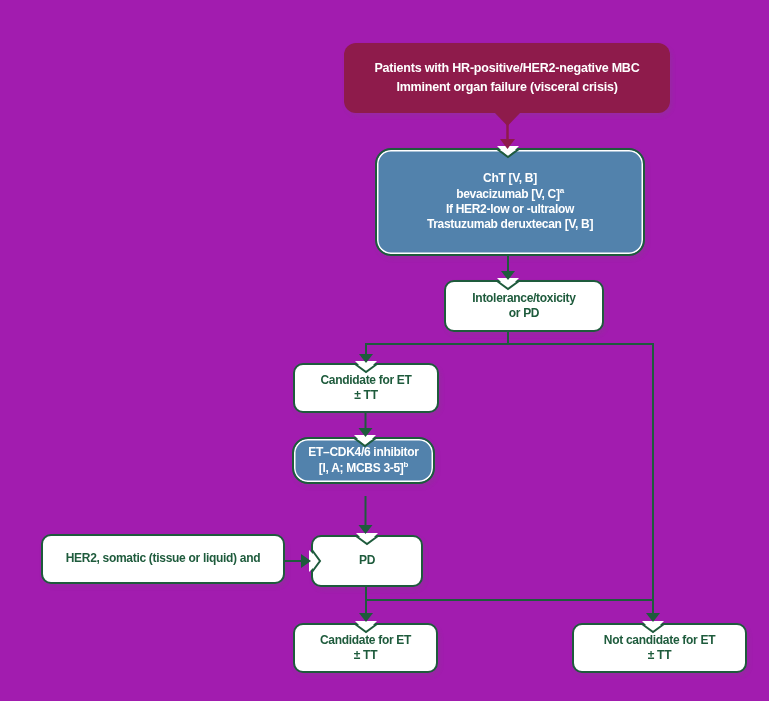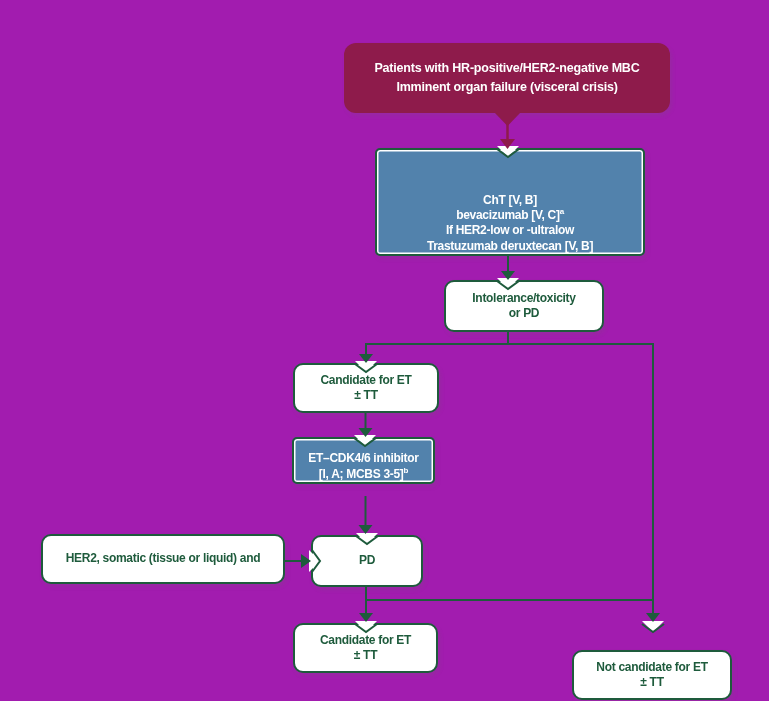--- a/index.html
+++ b/index.html
@@ -16,23 +16,22 @@
     position:absolute;display:flex;flex-direction:column;align-items:center;
     justify-content:center;text-align:center;letter-spacing:-0.3px;box-sizing:border-box;
   }
   .node .ln{white-space:nowrap;line-height:1.28;}
   .white-node{
     background:#fff;border:2px solid var(--green);color:var(--green);
     font-size:12px;border-radius:10px;box-shadow:2px 3px 4px rgba(100,100,100,0.16);
   }
   .blue-node{
     background:var(--blue);border:2px solid var(--green);color:#fff;
-    font-size:12px;border-radius:5px;
+    font-size:12px;border-radius:16px;
     box-shadow:inset 0 0 0 1.5px #fff, 2px 3px 4px rgba(100,100,100,0.16);
-    justify-content:flex-end;
   }
   .maroon-node{
     background:var(--maroon);color:#fff;font-size:12.5px;border-radius:12px;
     box-shadow:2px 3px 4px rgba(100,100,100,0.16);letter-spacing:-0.2px;
   }
   .maroon-node .ln{line-height:1.5;}
   sup{font-size:8px;line-height:0;}
   svg.overlay{position:absolute;left:0;top:0;z-index:3;pointer-events:none;}
   .node{z-index:2;}
 </style>
@@ -74,21 +73,21 @@
 
   <div class="node white-node" style="left:311px;top:535px;width:112px;height:52px;">
     <div class="ln">PD</div>
   </div>
 
   <div class="node white-node" style="left:293px;top:623px;width:145px;height:50px;">
     <div class="ln">Candidate for ET</div>
     <div class="ln">± TT</div>
   </div>
 
-  <div class="node white-node" style="left:572px;top:650px;width:160px;height:50px;">
+  <div class="node white-node" style="left:572px;top:623px;width:175px;height:50px;">
     <div class="ln">Not candidate for ET</div>
     <div class="ln">± TT</div>
   </div>
 
   <svg class="overlay" width="769" height="701" viewBox="0 0 769 701">
 
     <g fill="#ffffff">
       <polygon points="497,146 519,146 508,157"></polygon>
       <polygon points="497,278 519,278 508,289"></polygon>
       <polygon points="355,361 377,361 366,372"></polygon>

